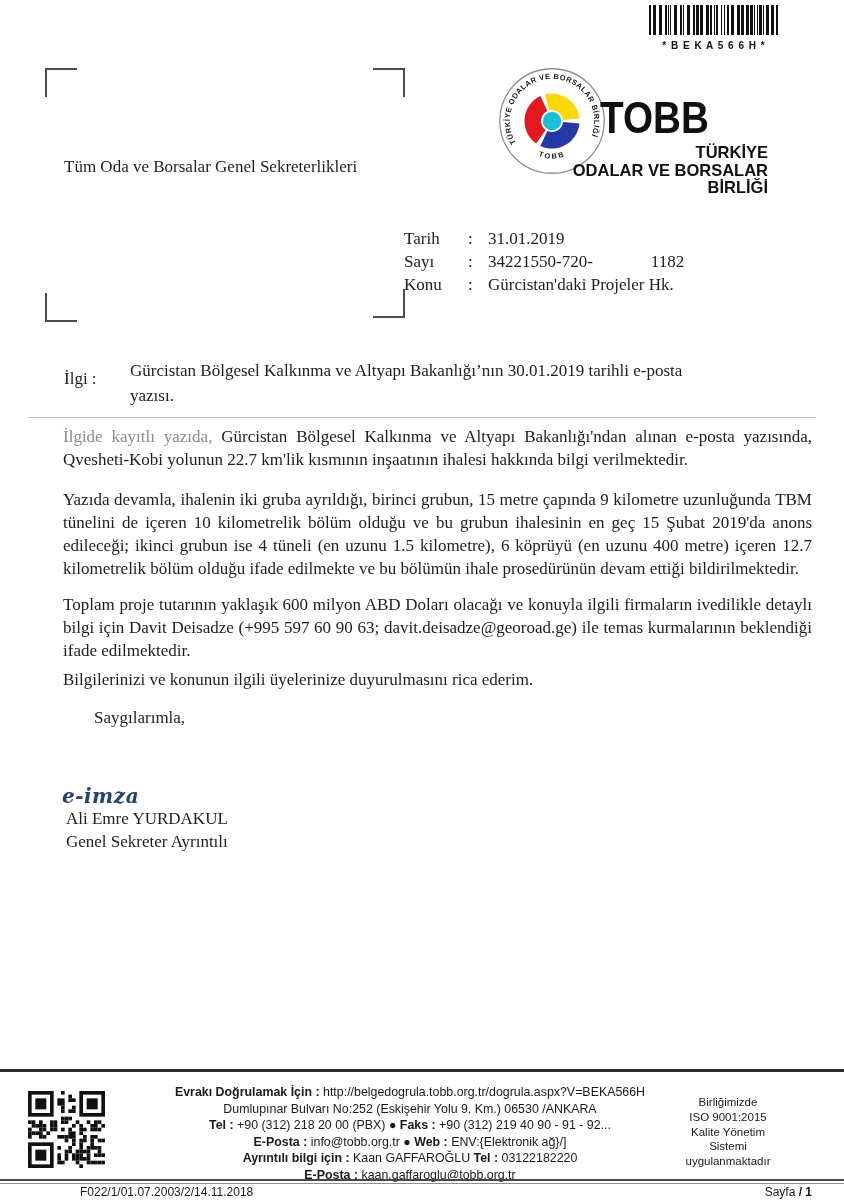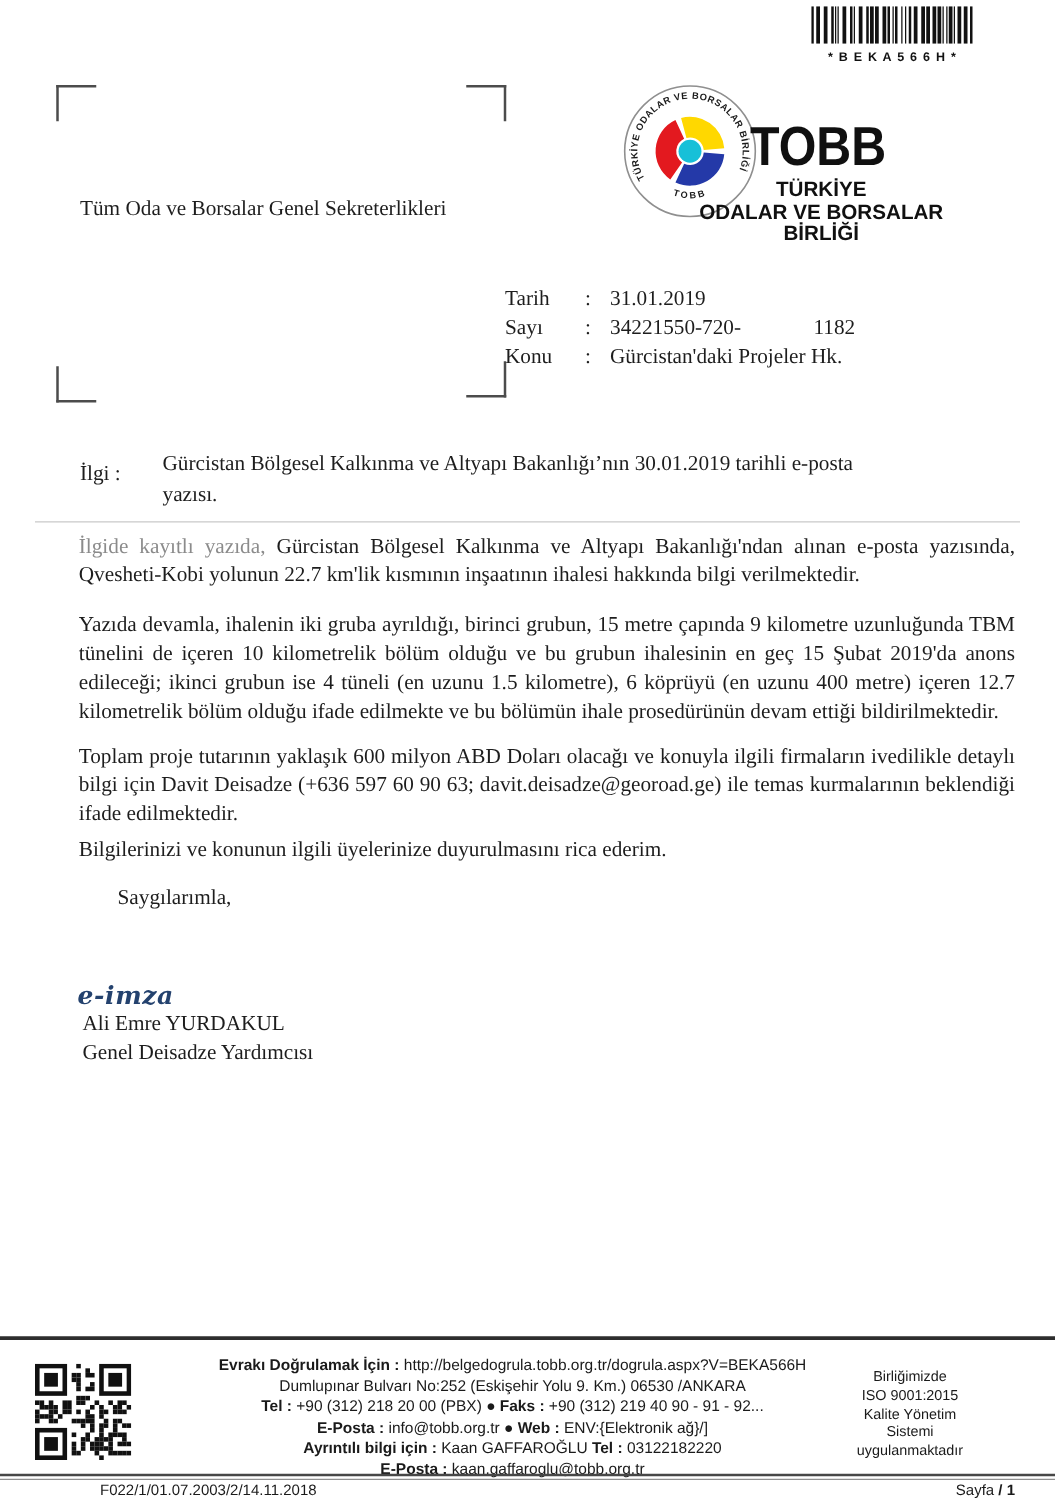--- a/index.html
+++ b/index.html
@@ -18,21 +18,21 @@
   .mark.tr{left:373px;top:68px;border-top:2px solid #4c4c4c;border-right:2px solid #4c4c4c;}
   .mark.bl{left:45px;top:293px;border-bottom:2px solid #4c4c4c;border-left:2px solid #4c4c4c;}
   .mark.br{left:373px;top:289px;border-bottom:2px solid #4c4c4c;border-right:2px solid #4c4c4c;}
 
   .recipient{left:64px;top:157px;font-size:17px;}
 
   
   .seal{left:497px;top:66px;}
   .tobb-big{left:600px;top:96px;font-family:"Liberation Sans",sans-serif;font-weight:bold;
             font-size:44px;line-height:44px;color:#101010;transform:scaleX(0.88);transform-origin:0 0;}
-  .org-block{left:546px;top:144px;width:222px;text-align:center;font-family:"Liberation Sans",sans-serif;
+  .org-block{left:546px;top:144px;width:222px;text-align:right;font-family:"Liberation Sans",sans-serif;
              font-weight:bold;font-size:16.5px;line-height:17.5px;color:#101010;}
 
   
   .meta{left:404px;top:227px;font-size:17px;line-height:23px;}
   .meta-row{display:flex;}
   .meta-label{width:64px;}
   .meta-colon{width:20px;}
   .meta-extra{margin-left:58px;}
 
   
@@ -173,27 +173,27 @@
   <div class="abs ilgi-label">İlgi :</div>
   <div class="abs ilgi-text">
     <div>Gürcistan Bölgesel Kalkınma ve Altyapı Bakanlığı’nın 30.01.2019 tarihli e-posta</div>
     <div>yazısı.</div>
   </div>
 
   <div class="abs fold-line"></div>
 
   <div class="abs para p1"><span class="lead">İlgide kayıtlı yazıda,</span><span> Gürcistan Bölgesel Kalkınma ve Altyapı Bakanlığı'ndan alınan e-posta yazısında,  Qvesheti-Kobi yolunun 22.7 km'lik kısmının inşaatının ihalesi hakkında bilgi verilmektedir.</span></div>
   <div class="abs para p2">Yazıda devamla, ihalenin iki gruba ayrıldığı, birinci grubun, 15 metre çapında 9 kilometre uzunluğunda TBM tünelini de içeren 10 kilometrelik bölüm olduğu ve bu grubun ihalesinin en geç 15 Şubat 2019'da anons edileceği; ikinci grubun ise 4 tüneli (en uzunu 1.5 kilometre), 6 köprüyü (en uzunu 400 metre) içeren 12.7 kilometrelik bölüm olduğu ifade edilmekte ve bu bölümün ihale prosedürünün devam ettiği bildirilmektedir.</div>
-  <div class="abs para p3">Toplam proje tutarının yaklaşık 600 milyon ABD Doları olacağı ve konuyla ilgili firmaların ivedilikle  detaylı bilgi için Davit Deisadze (+636 597 60 90 63; davit.deisadze@georoad.ge) ile temas kurmalarının beklendiği ifade edilmektedir.</div>
+  <div class="abs para p3">Toplam proje tutarının yaklaşık 600 milyon ABD Doları olacağı ve konuyla ilgili firmaların ivedilikle  detaylı bilgi için Davit Deisadze (+995 597 60 90 63; davit.deisadze@georoad.ge) ile temas kurmalarının beklendiği ifade edilmektedir.</div>
   <div class="abs para p4">Bilgilerinizi ve konunun ilgili üyelerinize duyurulmasını rica ederim.</div>
   <div class="abs para closing">Saygılarımla,</div>
 
   <div class="abs esign">e-imza</div>
   <div class="abs sig-name">Ali Emre YURDAKUL</div>
-  <div class="abs sig-title">Genel Deisadze Yardımcısı</div>
+  <div class="abs sig-title">Genel Sekreter Ayrıntılı</div>
 
   <div class="abs rule1"></div>
 
   <svg class="abs qr" id="qr-svg" width="77" height="77">
       <rect x="33" y="0" width="3.6666666666666665" height="3.6666666666666665" fill="#111"></rect>
       <rect x="40.33333333333333" y="3.6666666666666665" width="3.6666666666666665" height="3.6666666666666665" fill="#111"></rect>
       <rect x="29.333333333333332" y="7.333333333333333" width="3.6666666666666665" height="3.6666666666666665" fill="#111"></rect>
       <rect x="33" y="7.333333333333333" width="3.6666666666666665" height="3.6666666666666665" fill="#111"></rect>
       <rect x="40.33333333333333" y="7.333333333333333" width="3.6666666666666665" height="3.6666666666666665" fill="#111"></rect>
       <rect x="44" y="7.333333333333333" width="3.6666666666666665" height="3.6666666666666665" fill="#111"></rect>

